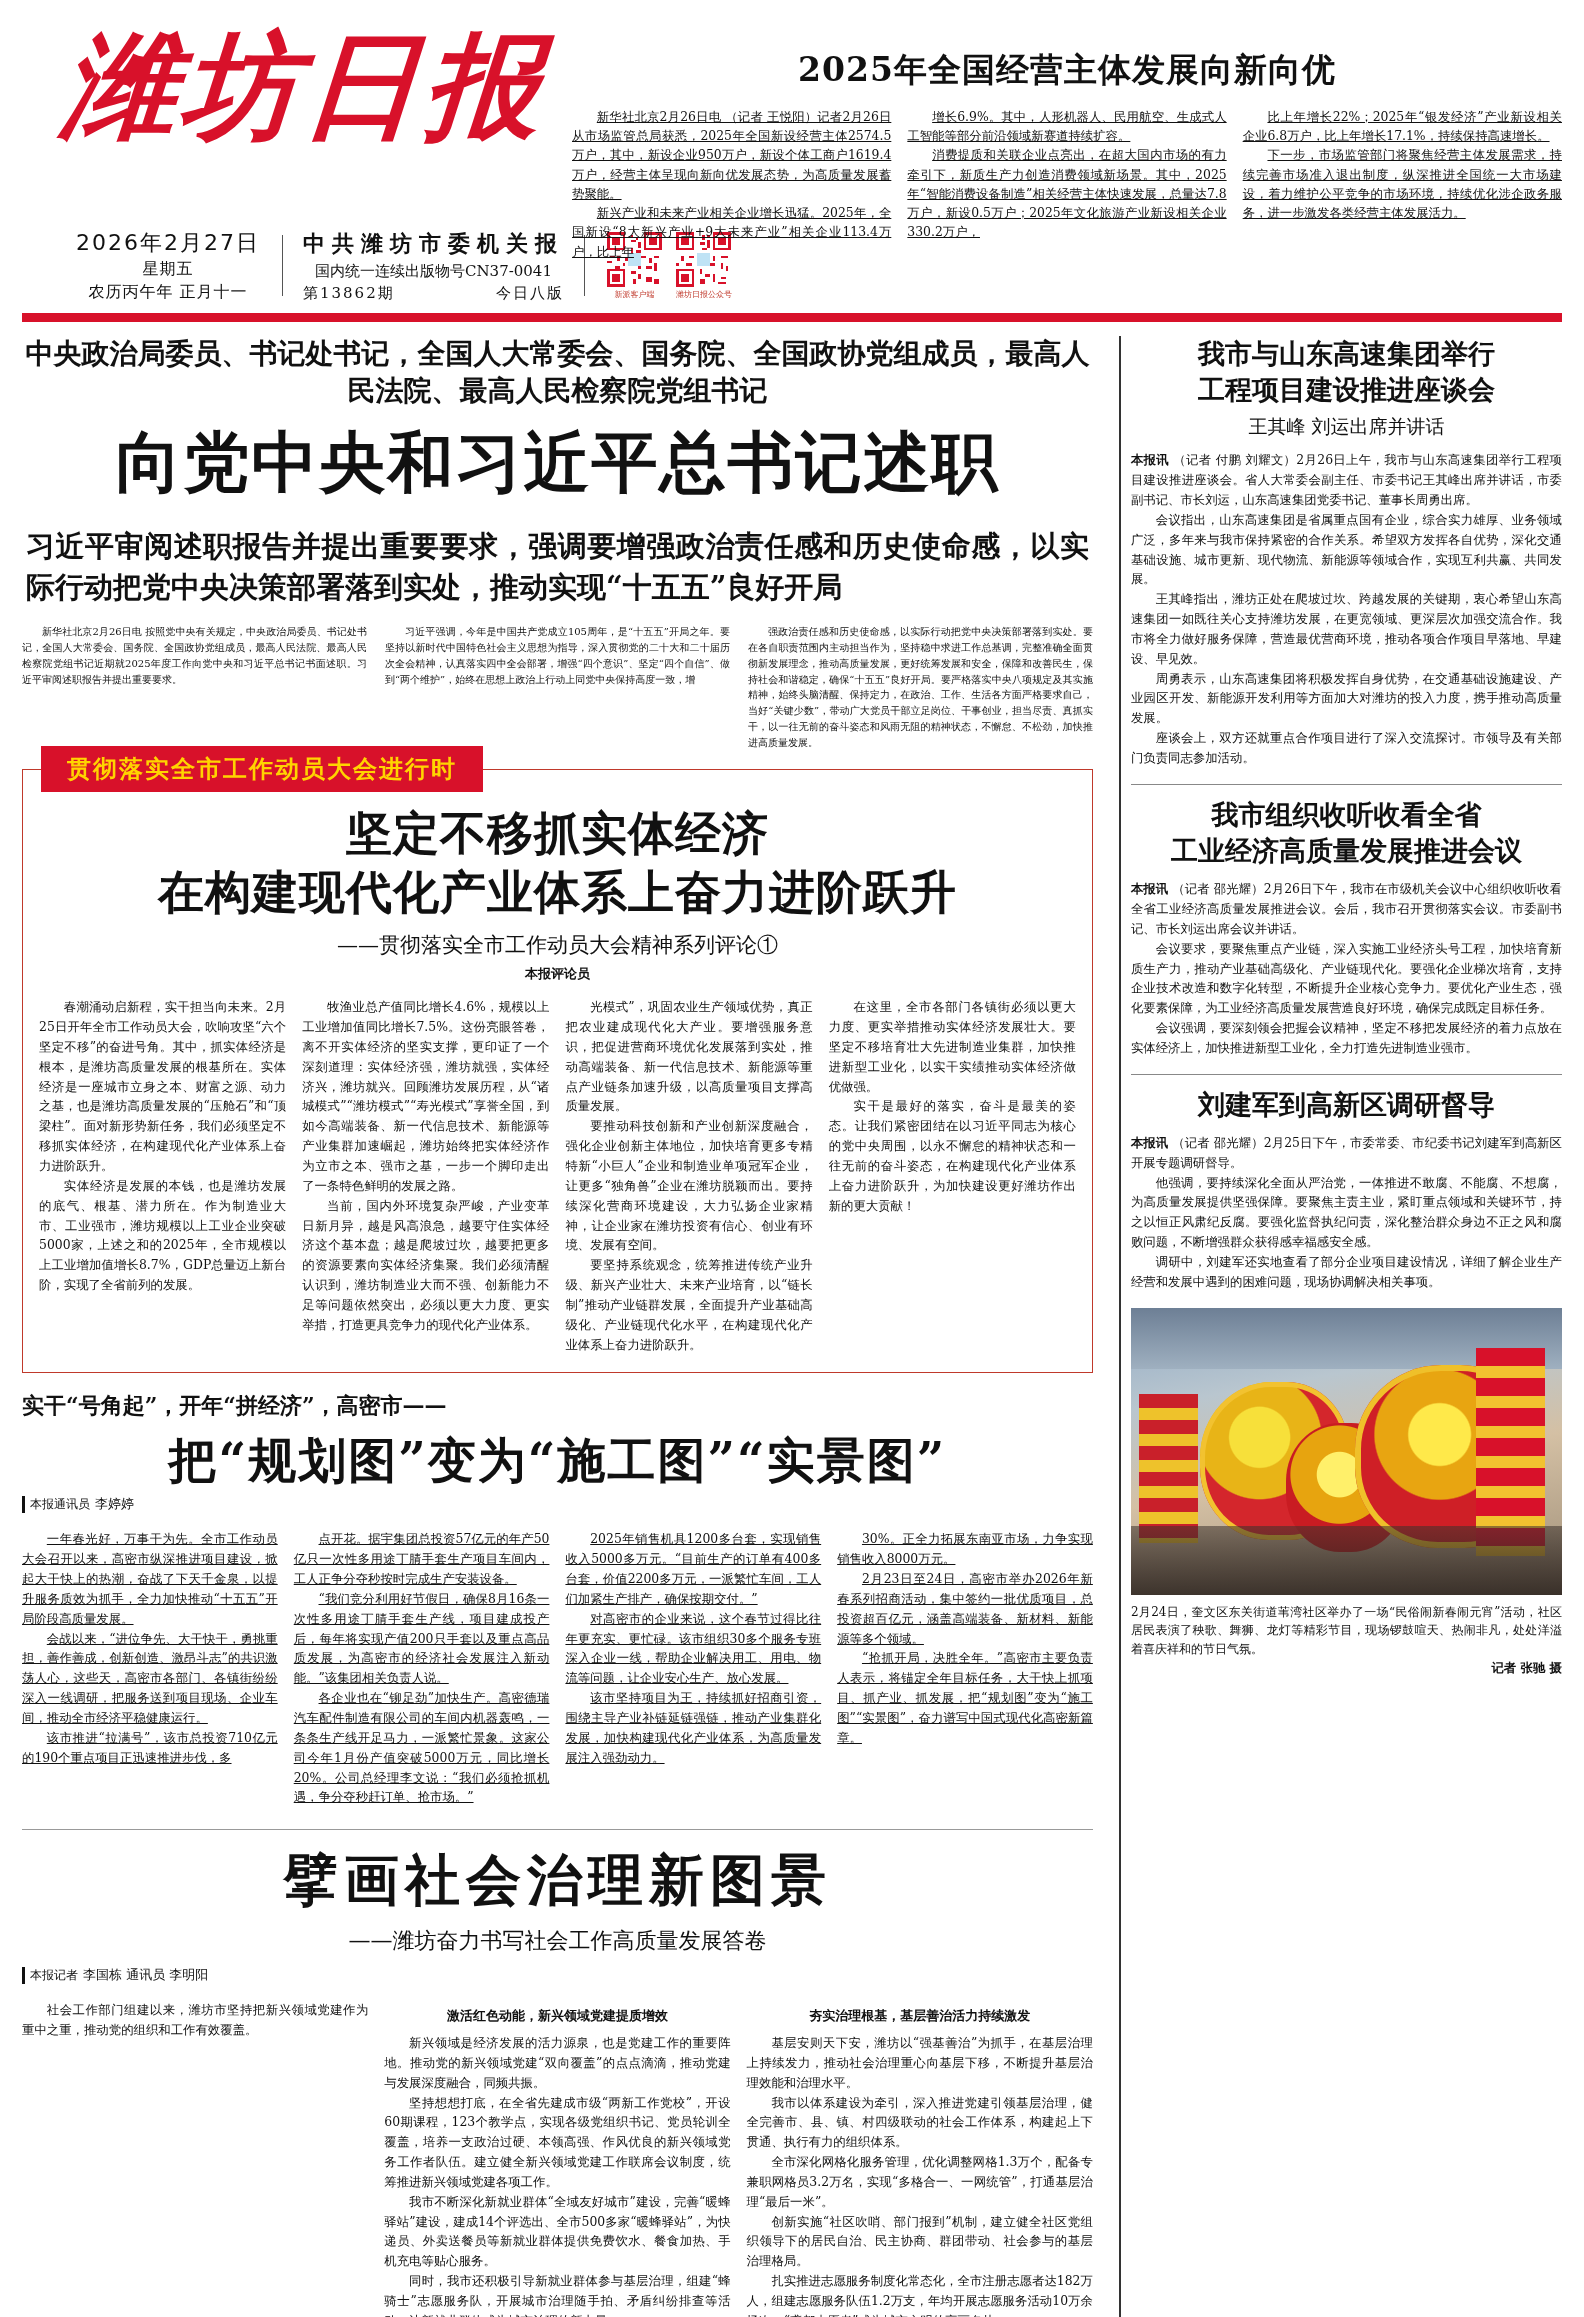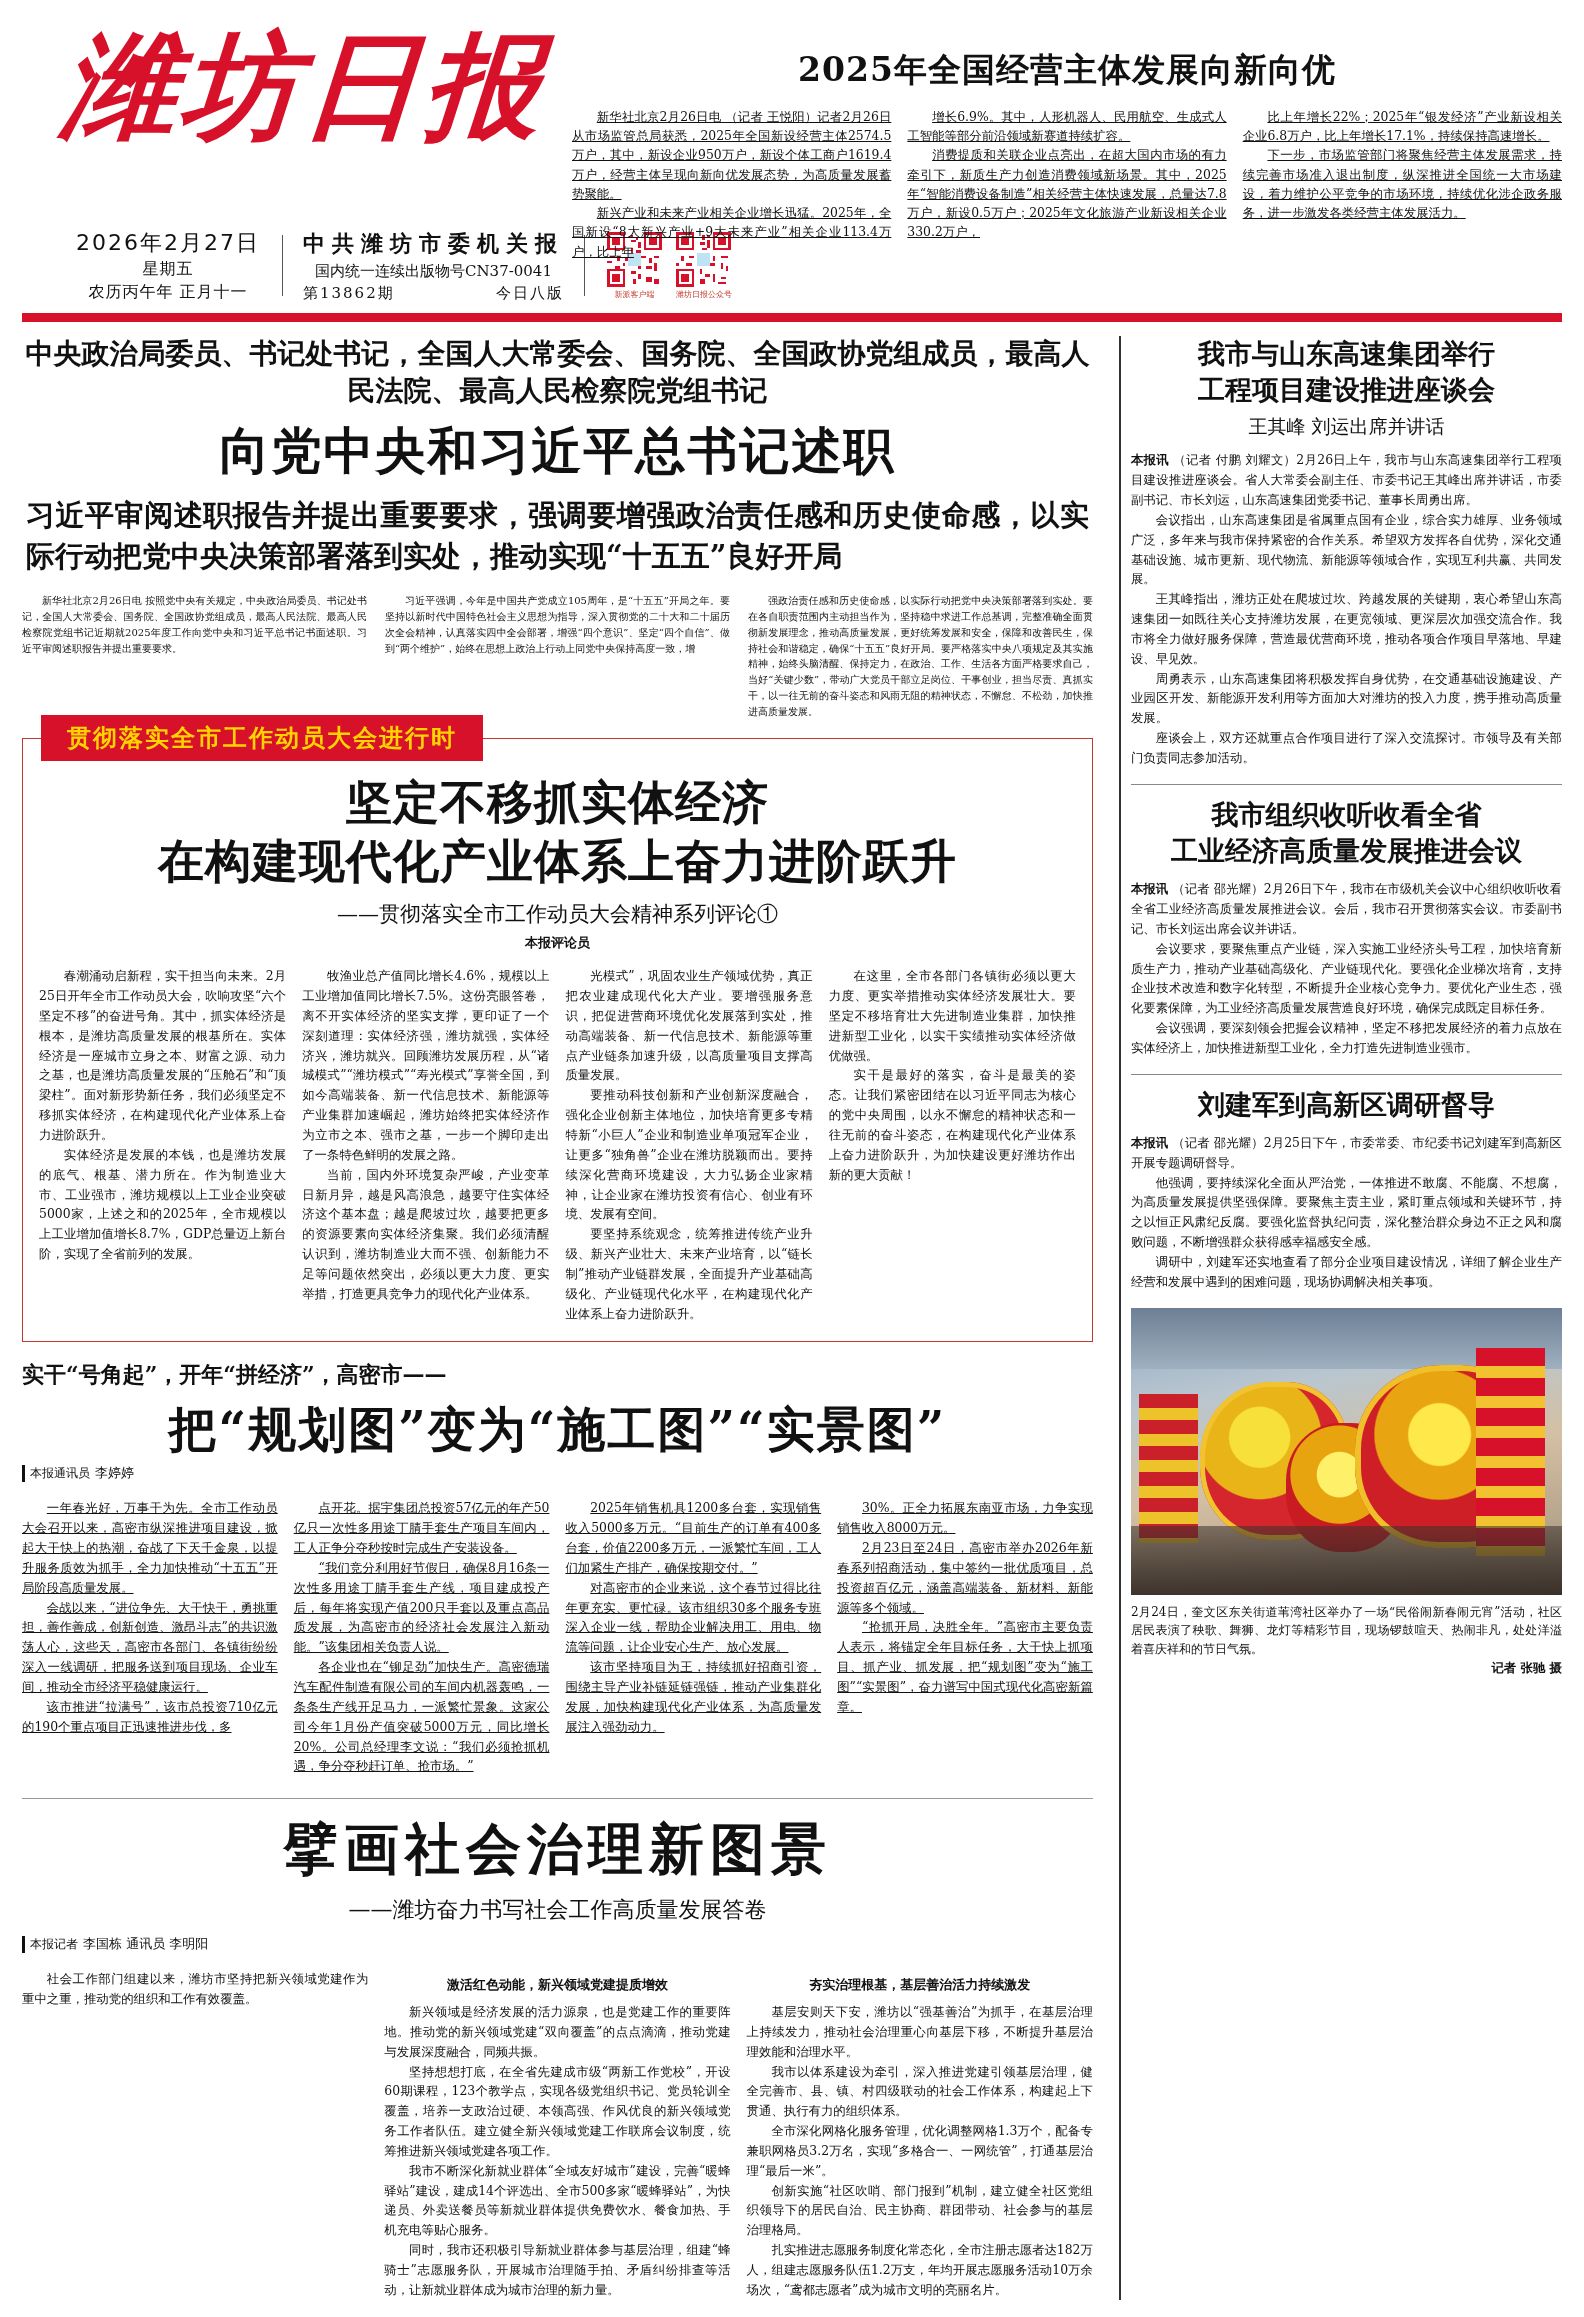--- a/index.html
+++ b/index.html
@@ -68,22 +68,22 @@
   .left-zone { width: 1099px; padding-right: 16px; }
   .col-divider { width: 2px; background: #333; margin: 0 10px; }
   .right-zone { width: 436px; }
 
   
   .kicker {
     font-size: 28px; font-weight: 700; line-height: 1.32; text-align: center;
     letter-spacing: 0px;
   }
   .lead-title {
-    font-size: 50px; font-weight: 700; text-align: center; letter-spacing: 2px;
-    margin: 8px 0 10px 0; font-family: "DejaVu Serif", serif;
+    font-size: 66px; font-weight: 700; text-align: center; letter-spacing: 2px;
+    margin: 8px 0 18px 0; font-family: "DejaVu Serif", serif;
   }
   .lead-sub {
     font-size: 29px; font-weight: 700; line-height: 1.42; text-align: justify;
     text-align-last: left; letter-spacing: 0px; padding: 0 4px;
   }
   .three-col { display: flex; gap: 18px; margin-top: 16px; font-size: 10px; line-height: 1.58; }
   .three-col .c { flex: 1; text-align: justify; }
   .three-col p { text-indent: 2em; }
 
   

